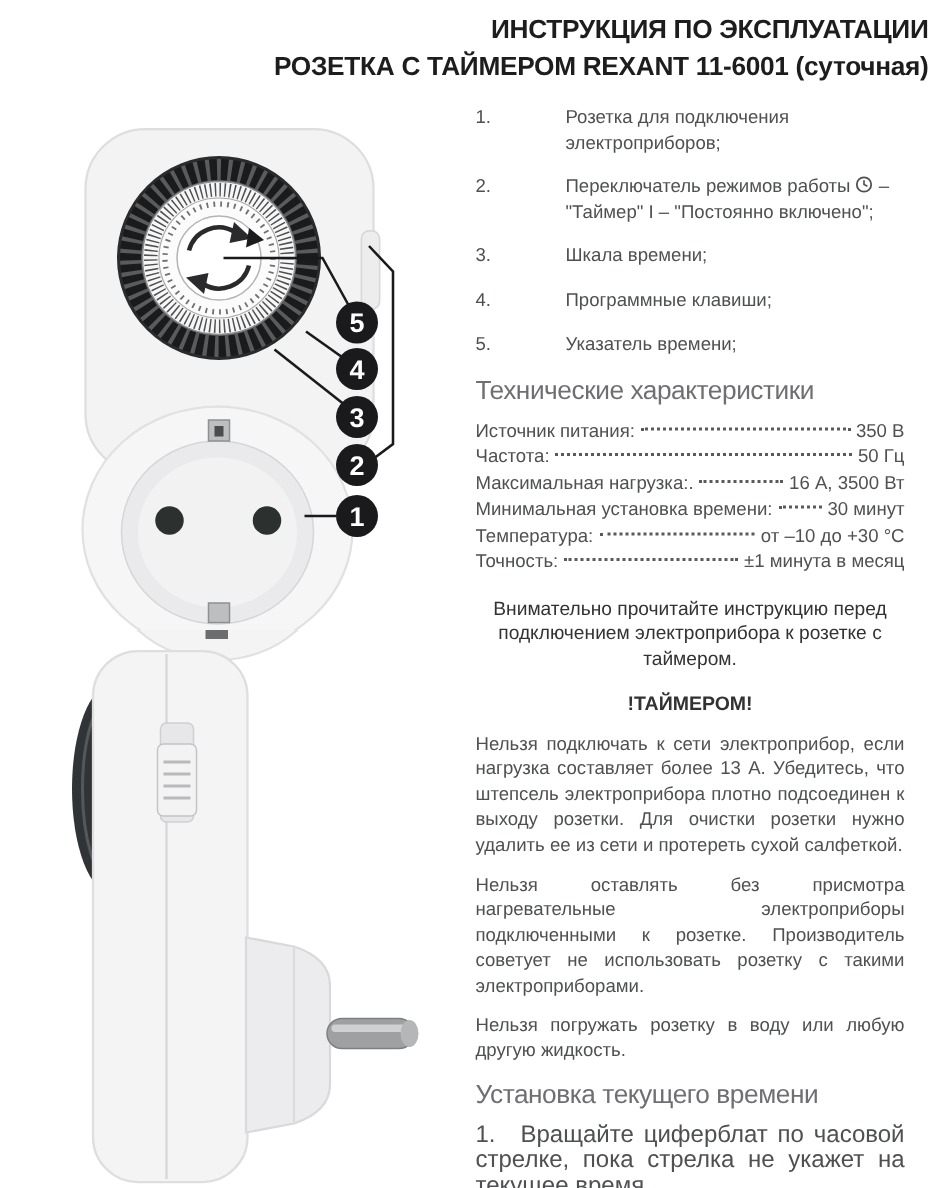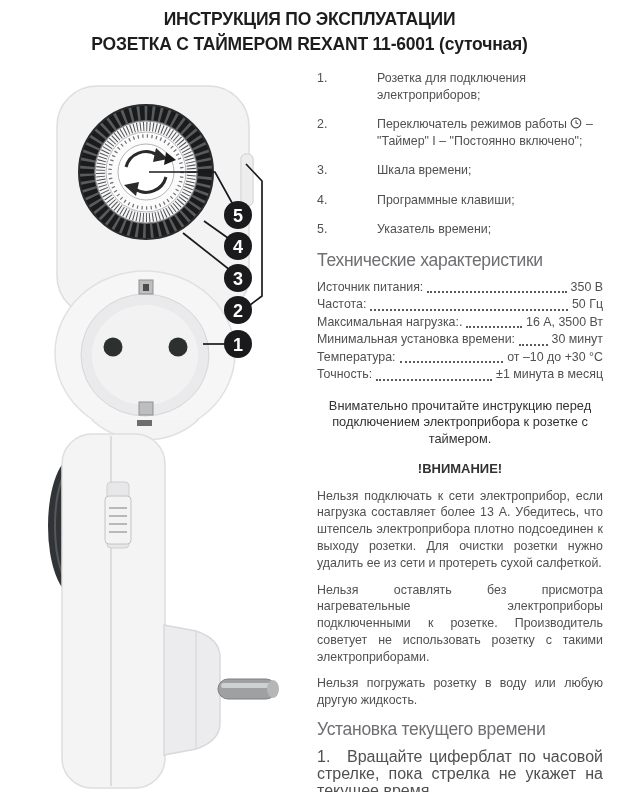--- a/index.html
+++ b/index.html
@@ -2,41 +2,41 @@
 <html><head>
 <meta charset="utf-8">
 <style>
   * { margin:0; padding:0; box-sizing:border-box; }
   html,body { background:#ffffff; }
   .page {
     position:relative; width:619px; height:792px; background:#ffffff;
     font-family:"Liberation Sans", sans-serif; color:#4f5052; overflow:hidden;
   }
   .title {
-    position:absolute; top:7px; left:0; width:619px; text-align:center;
+    position:absolute; top:7px; left:0; width:619px; text-align:right;
     font-size:17.5px; font-weight:bold; color:#1d1d1f; line-height:1.42;
     letter-spacing:-0.2px;
   }
   .figure { position:absolute; }
   .fig-front { left:15px; top:68px; width:290px; height:368px; }
   .fig-side  { left:15px; top:420px; width:280px; height:372px; }
 
   .right-col { position:absolute; left:317px; top:66px; width:286px; }
 
   .plist { margin-top:4px; }
   .plist-item { display:flex; font-size:12.4px; line-height:1.38; margin-bottom:12px; }
   .plist-num { flex:0 0 32px; }
   .plist-text { flex:1;margin-left:28px; }
   .clock-ic { vertical-align:-1px; }
 
   h2.sec {
     font-size:17.5px; font-weight:normal; color:#6e6f72; letter-spacing:-0.3px;
     margin:10px 0 7px 0; line-height:1.25;
   }
-  .spec-row { display:flex; align-items:flex-end; font-size:12.4px; line-height:17.5px; white-space:nowrap; }
+  .spec-row { display:flex; align-items:center; font-size:12.4px; line-height:17.5px; white-space:nowrap; }
   .spec-leader { flex:1; border-bottom:2px dotted #595a5c; margin:0 4px 3px 4px; min-width:10px; }
   .notice {
     margin-top:14px; text-align:center; font-weight:normal; font-size:12.8px;
     line-height:1.3; color:#323234;
   }
   .attention {
     margin:13px 0 12px 0; text-align:center; font-weight:bold; font-size:13px; color:#323234;
   }
   .warn { font-size:12.4px; line-height:16.8px; text-align:justify; margin-bottom:10px; }
   .step { font-size:16px; line-height:17px; text-align:justify; margin-bottom:16px; }
@@ -197,21 +197,21 @@
       </div>
       <div class="spec-row">
         <span>Точность:</span>
           <span class="spec-leader"></span>
           <span>±1 минута в месяц</span>
       </div>
     </div>
 
     <p class="notice">Внимательно прочитайте инструкцию перед подключением электроприбора к розетке с таймером.</p>
 
-    <p class="attention">!ВНИМАНИЕ!</p>
+    <p class="attention">!ТАЙМЕРОМ!</p>
 
     <p class="warn">Нельзя подключать к сети электроприбор, если нагрузка составляет более 13 А. Убедитесь, что штепсель электроприбора плотно подсоединен к выходу розетки. Для очистки розетки нужно удалить ее из сети и протереть сухой салфеткой.</p>
     <p class="warn">Нельзя оставлять без присмотра нагревательные электроприборы подключенными к розетке. Производитель советует не использовать розетку с такими электроприборами.</p>
     <p class="warn">Нельзя погружать розетку в воду или любую другую жидкость.</p>
 
     <h2 class="sec">Установка текущего времени</h2>
 
     <p class="step"><span class="step-num">1.</span><span>Вращайте циферблат по часовой стрелке, пока стрелка не укажет на текущее время.</span></p>
 
     <p class="note">Часы отмечены по краю диска в 24-х часовом формате.</p>

